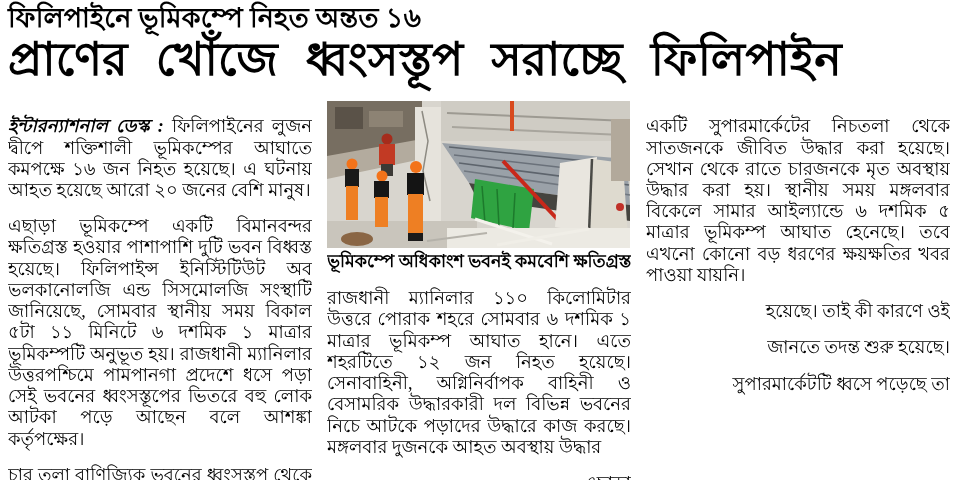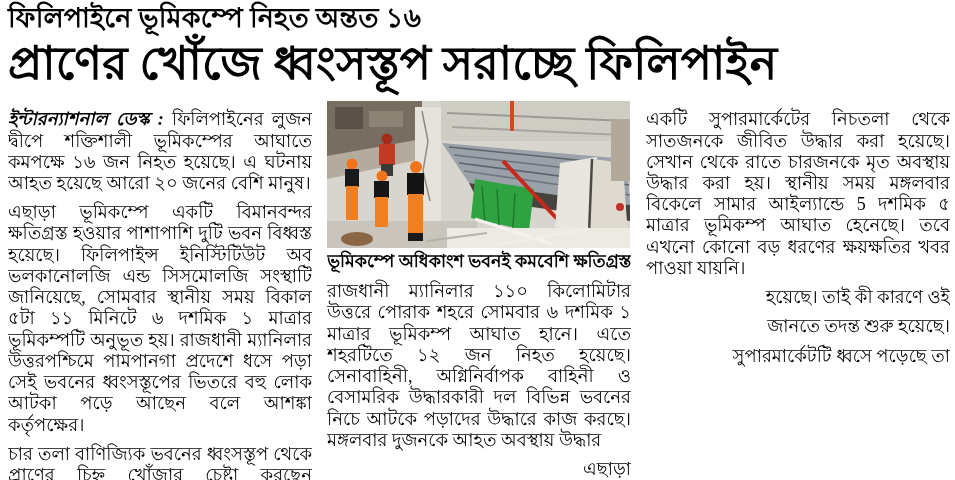--- a/index.html
+++ b/index.html
@@ -28,36 +28,37 @@
     letter-spacing: 0.2px;
     white-space: nowrap;
   }
   .headline {
     margin: 2px 0 0 0;
     font-size: 46px;
     font-weight: bold;
     line-height: 1.12;
     letter-spacing: 0.2px;
     white-space: nowrap;
+    font-family: Liberation Mono, monospace;
   }
   .columns {
     display: flex;
     gap: 15px;
     padding: 12px 5px 0 8px;
     box-sizing: border-box;
   }
   .col {
     width: 304px;
     flex: 0 0 304px;
     font-size: 18px;
     line-height: 1.18;
     text-align: justify;
     overflow: hidden;
   }
-  .col p { margin: 8px 0 3px 0; }
+  .col p { margin: 15px 0 3px 0; }
   .lead-in {
     font-weight: bold;
     font-style: italic;
   }
   .photo-figure { margin: 0 0 4px 0; }
   .photo-svg {
     display: block;
     width: 303px;
     height: 147px;
     background: #d8d5ce;
@@ -158,20 +159,20 @@
           </g>
         </svg>
         <figcaption class="caption">ভূমিকম্পে অধিকাংশ ভবনই কমবেশি ক্ষতিগ্রস্ত হয়েছে</figcaption>
       </figure>
       <p>রাজধানী ম্যানিলার ১১০ কিলোমিটার উত্তরে পোরাক শহরে সোমবার ৬ দশমিক ১ মাত্রার ভূমিকম্প আঘাত হানে। এতে শহরটিতে ১২ জন নিহত হয়েছে। সেনাবাহিনী, অগ্নিনির্বাপক বাহিনী ও বেসামরিক উদ্ধারকারী দল বিভিন্ন ভবনের নিচে আটকে পড়াদের উদ্ধারে কাজ করছে। মঙ্গলবার দুজনকে আহত অবস্থায় উদ্ধার</p>
       <p class="shortline">এছাড়া</p>
 
     </section>
 
     <section class="col">
-      <p>একটি সুপারমার্কেটের নিচতলা থেকে সাতজনকে জীবিত উদ্ধার করা হয়েছে। সেখান থেকে রাতে চারজনকে মৃত অবস্থায় উদ্ধার করা হয়। স্থানীয় সময় মঙ্গলবার বিকেলে সামার আইল্যান্ডে 5 দশমিক ৫ মাত্রার ভূমিকম্প আঘাত হেনেছে। তবে এখনো কোনো বড় ধরণের ক্ষয়ক্ষতির খবর পাওয়া যায়নি।</p>
+      <p>একটি সুপারমার্কেটের নিচতলা থেকে সাতজনকে জীবিত উদ্ধার করা হয়েছে। সেখান থেকে রাতে চারজনকে মৃত অবস্থায় উদ্ধার করা হয়। স্থানীয় সময় মঙ্গলবার বিকেলে সামার আইল্যান্ডে ৬ দশমিক ৫ মাত্রার ভূমিকম্প আঘাত হেনেছে। তবে এখনো কোনো বড় ধরণের ক্ষয়ক্ষতির খবর পাওয়া যায়নি।</p>
       <p class="shortline">হয়েছে। তাই কী কারণে ওই</p>
       <p class="shortline">জানতে তদন্ত শুরু হয়েছে।</p>
       <p class="shortline">সুপারমার্কেটটি ধ্বসে পড়েছে তা</p>
     </section>
 
   </main>
 </div>
 
 </body></html>

